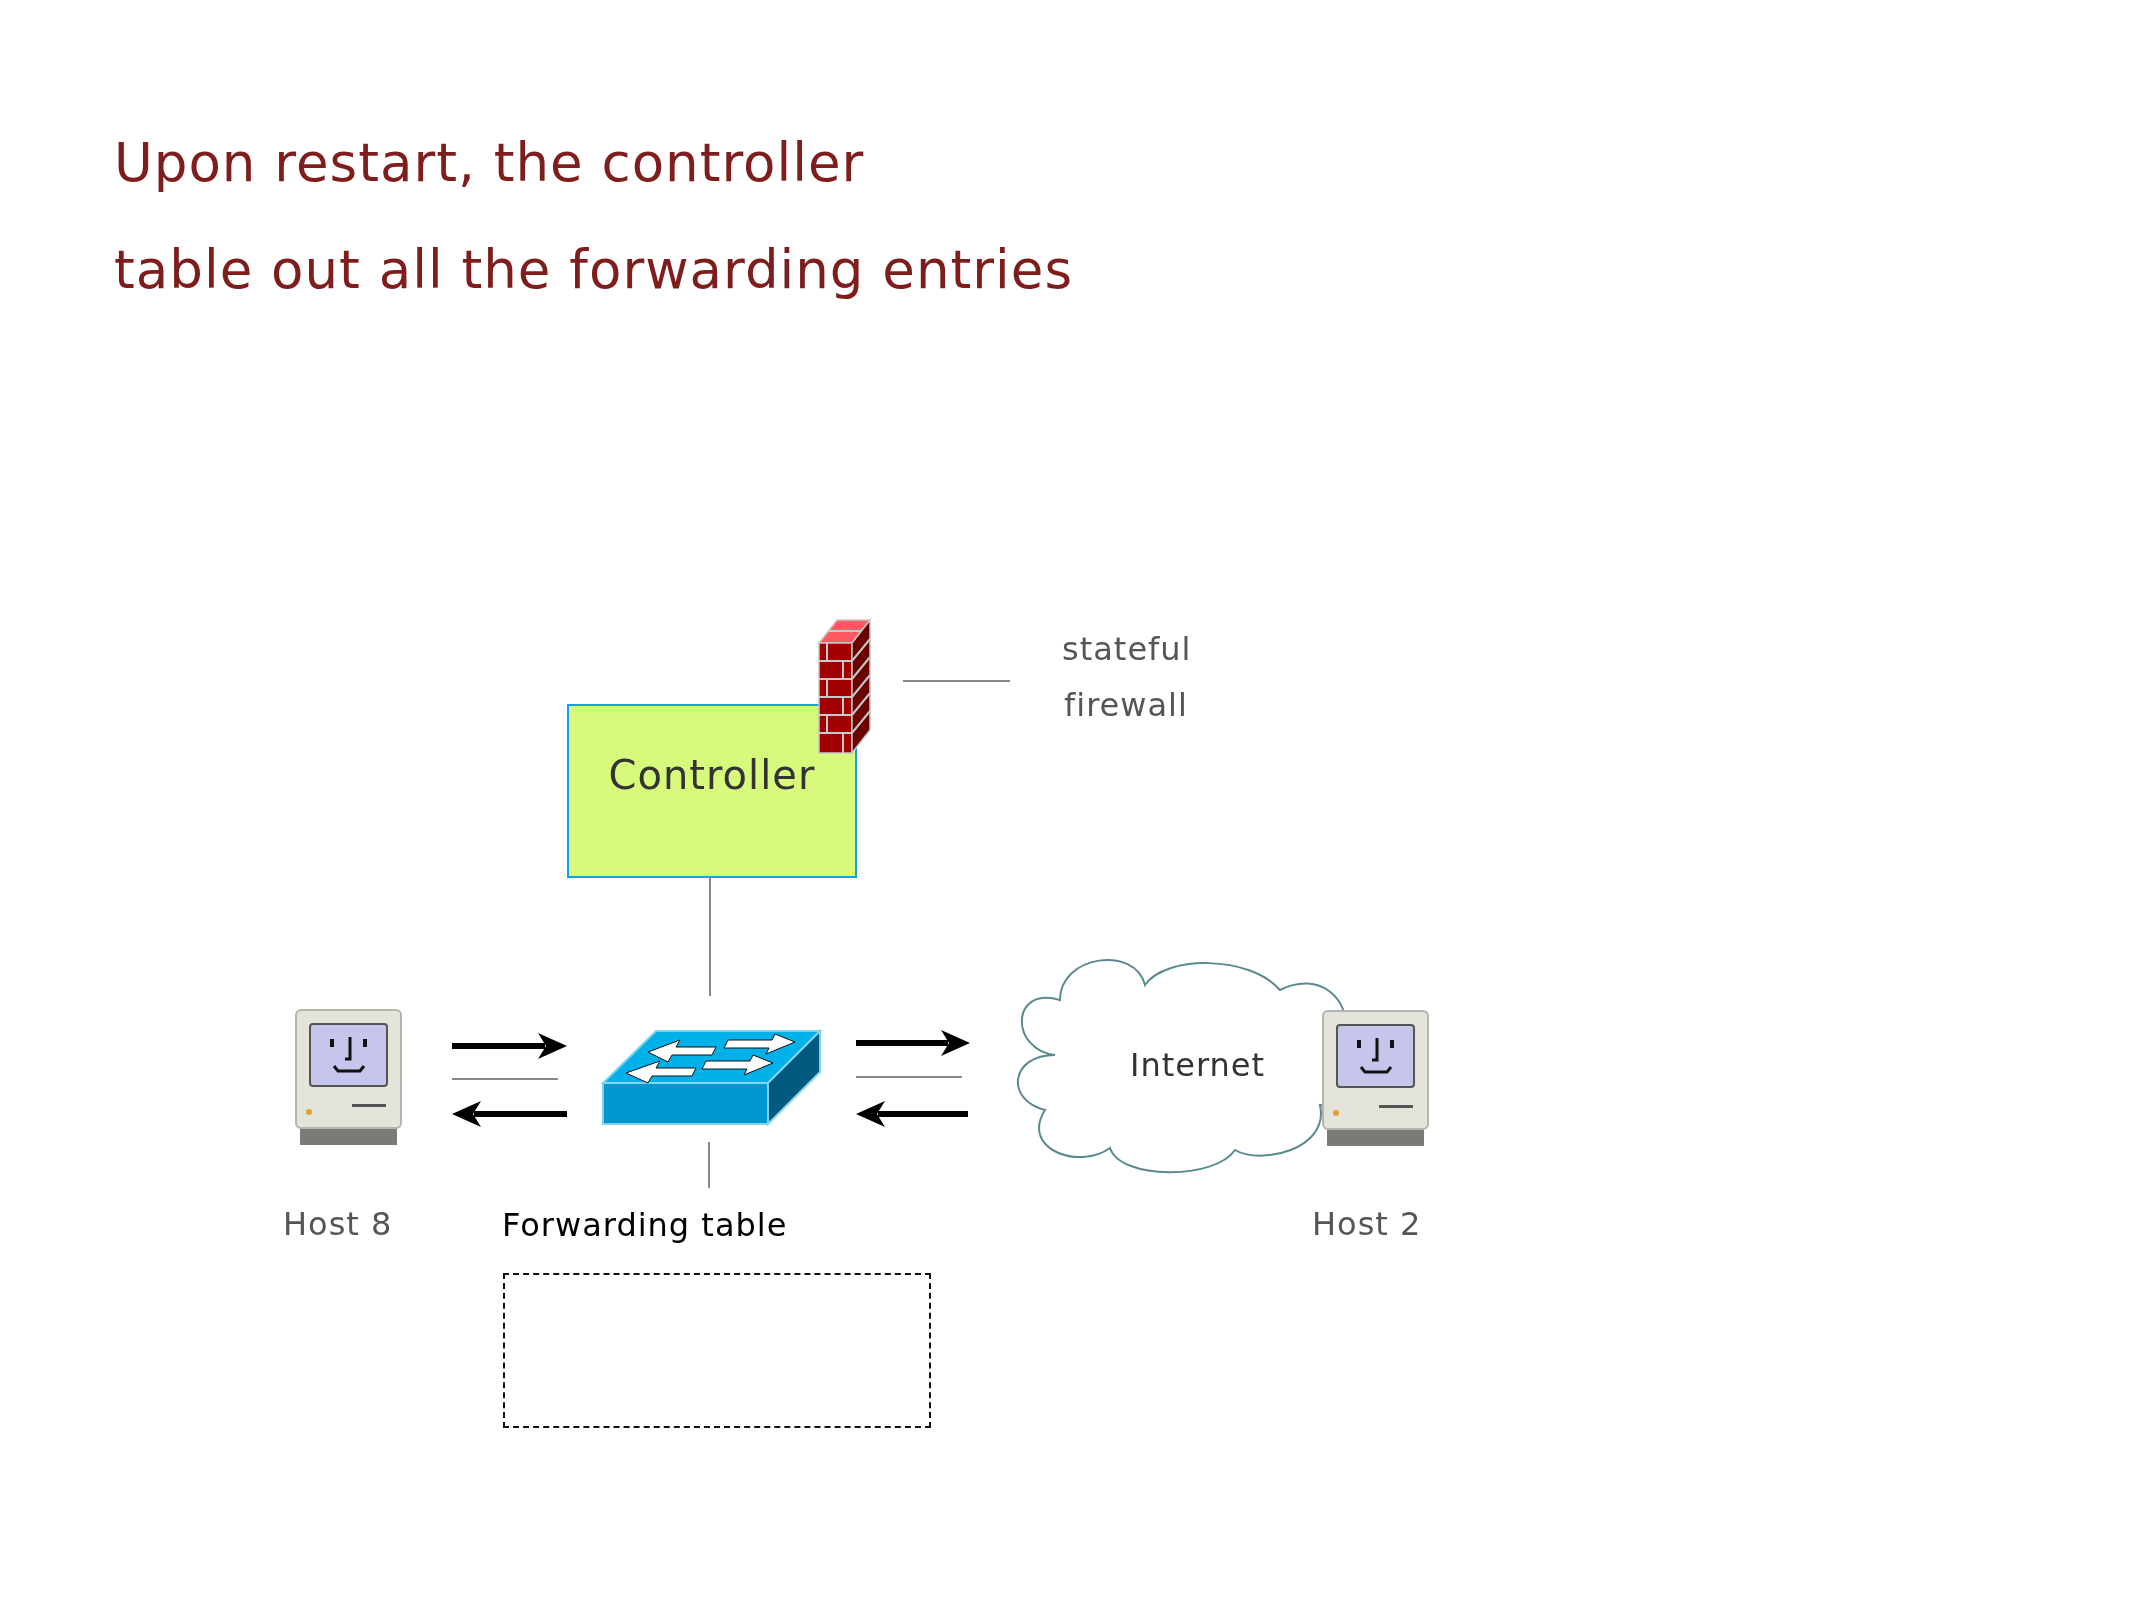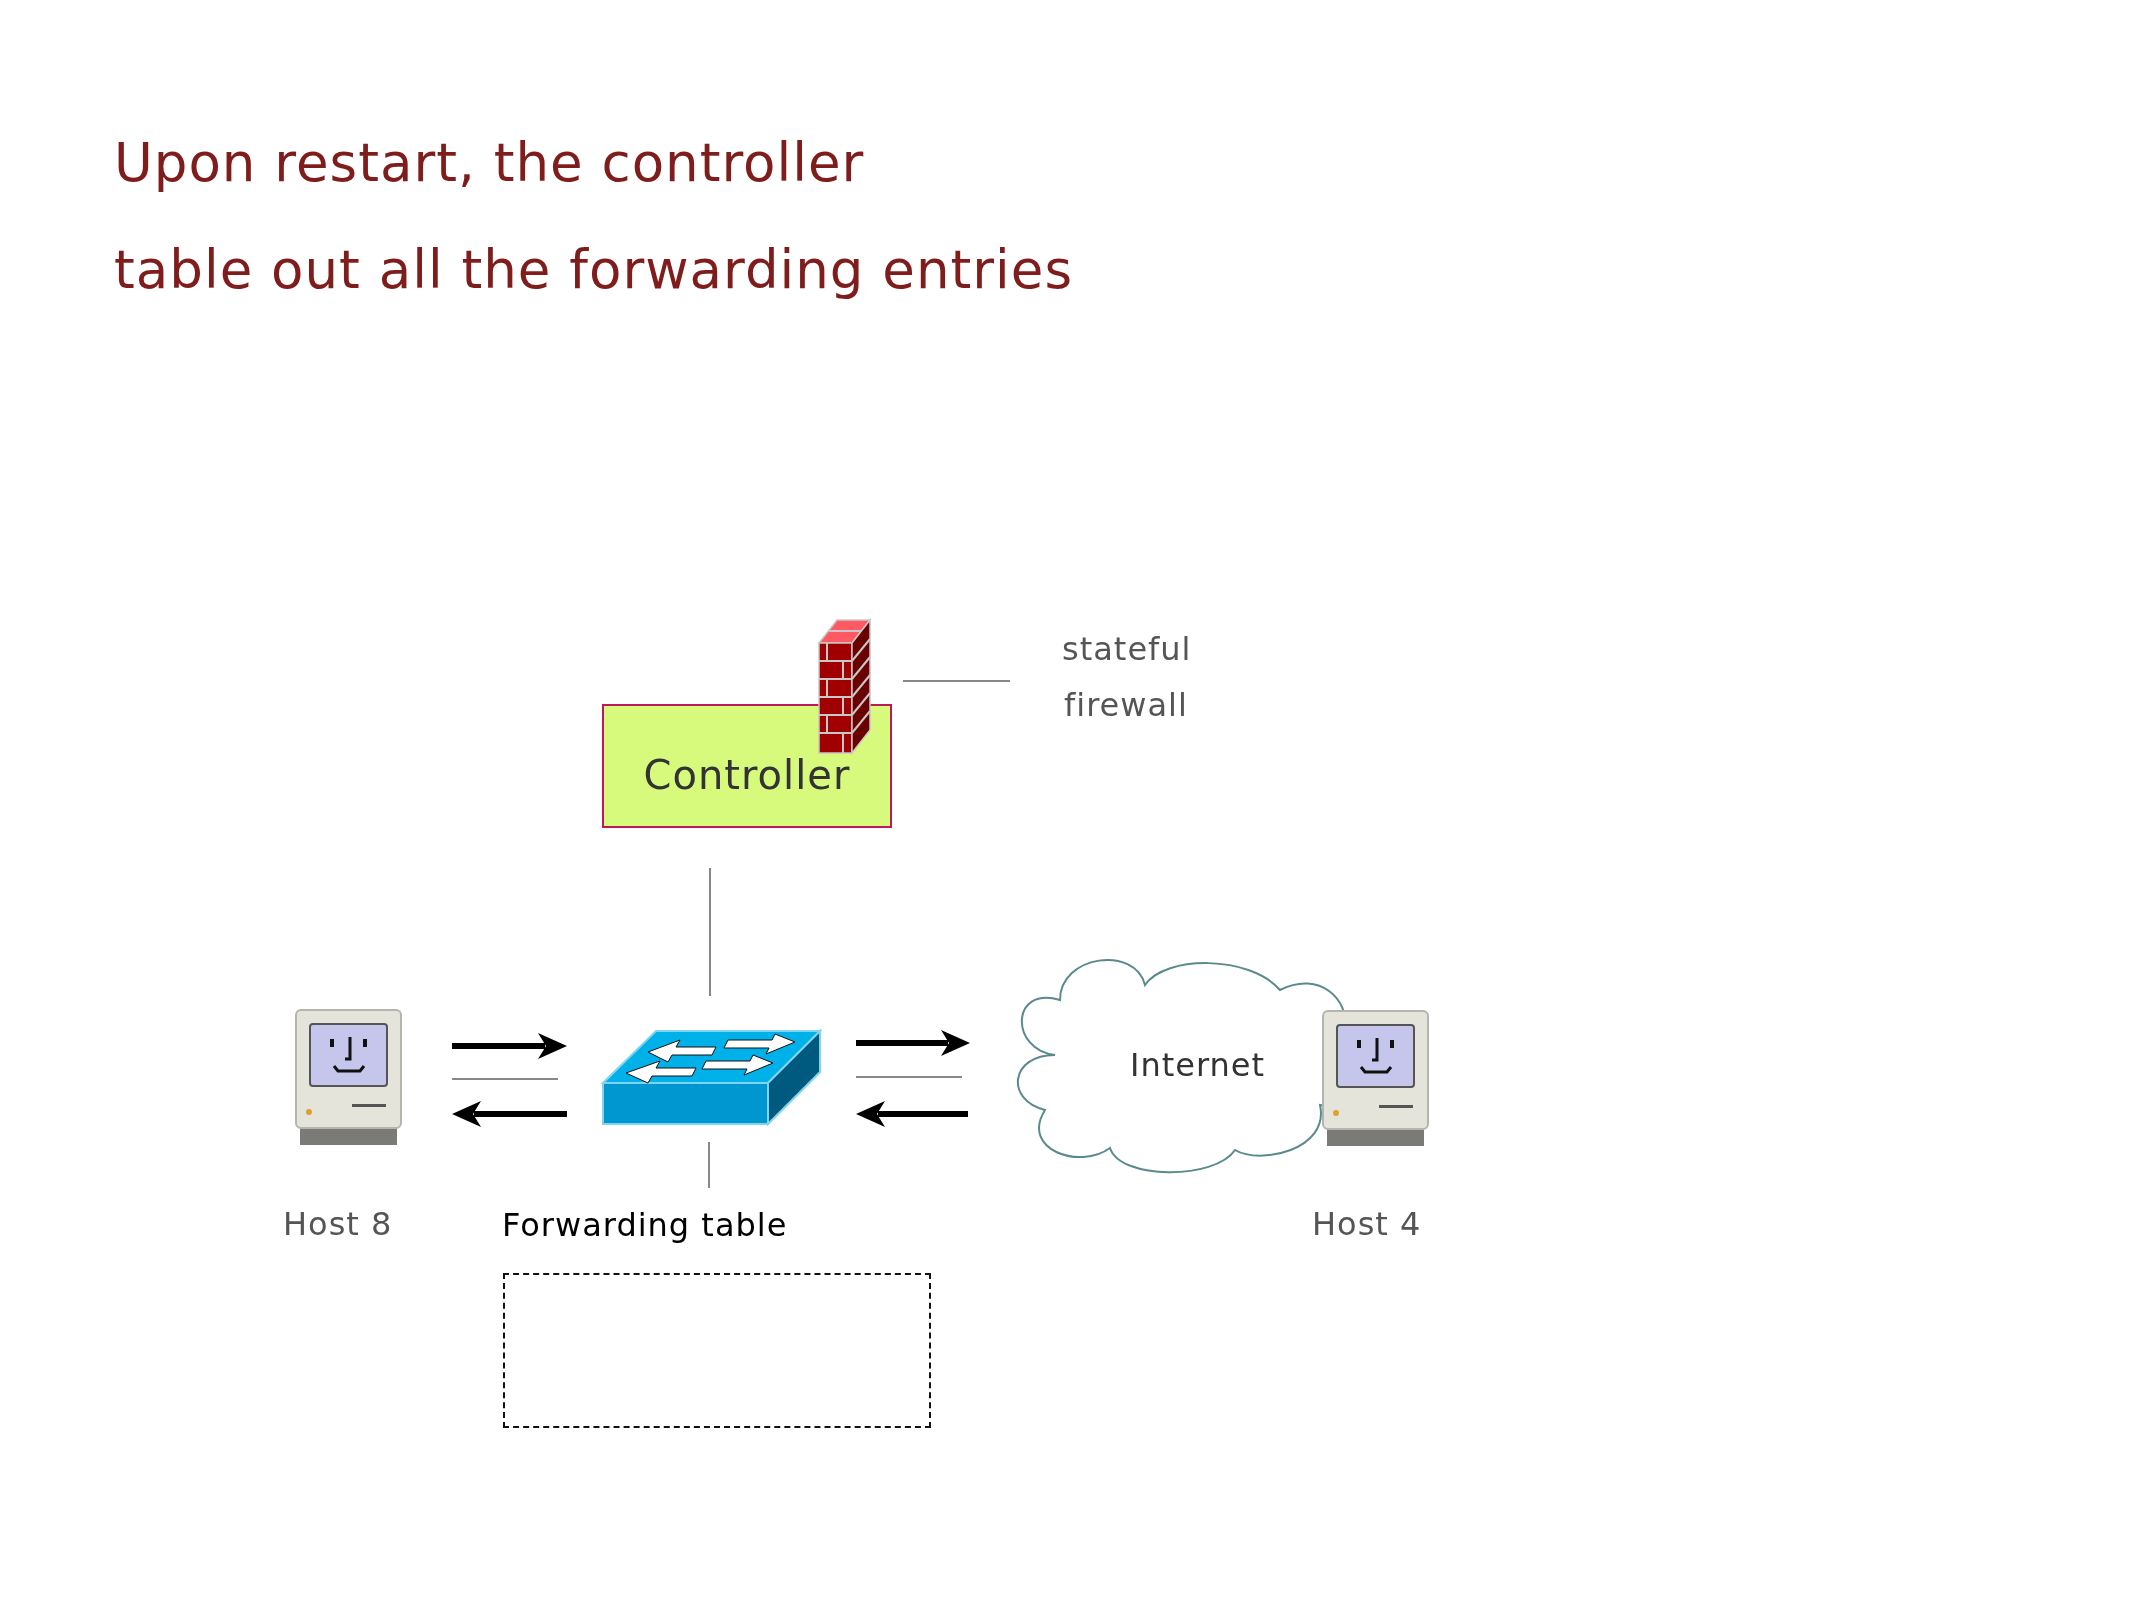--- a/index.html
+++ b/index.html
@@ -2,22 +2,22 @@
 <html><head>
 <meta charset="utf-8">
 <style>
   html, body { margin: 0; padding: 0; background: #ffffff; }
   body { width: 2134px; height: 1600px; position: relative; overflow: hidden;
          font-family: "DejaVu Sans", "Liberation Sans", sans-serif; }
   .abs { position: absolute; }
   .title-line { position: absolute; left: 114px; font-size: 53px; color: #7f1d1d; white-space: nowrap; letter-spacing: 1px; }
   .label { position: absolute; white-space: nowrap; color: #555555; font-size: 32px; letter-spacing: 1px; }
   #diagram { position: absolute; left: 0; top: 0; }
-  .controller { position: absolute; left: 567px; top: 704px; width: 290px; height: 124px;
-                background: #d8fa7c; border: 2px solid #be185d; box-sizing: border-box; margin-left: 35px; }
+  .controller { position: absolute; left: 567px; top: 704px; width: 290px; height: 174px;
+                background: #d8fa7c; border: 2px solid #0ea5e9; box-sizing: border-box; }
   .controller-label { position: absolute; left: 0; right: 0; top: 46px; text-align: center;
                       font-size: 40px; color: #333; letter-spacing: 1px; }
   .fwd-box { position: absolute; left: 503px; top: 1273px; width: 428px; height: 155px;
              border: 2px dashed #111; box-sizing: border-box; }
 </style>
 </head>
 <body>
 
 <div class="title-line" style="top:132px;">Upon restart, the controller</div>
 <div class="title-line" style="top:239px;">table out all the forwarding entries</div>
@@ -115,16 +115,16 @@
       <line x1="37" y1="100" x2="55" y2="78"></line>
     <line x1="37" y1="118" x2="55" y2="96"></line>
     <line x1="14" y1="16" x2="46" y2="16"></line>
   </g>
 </svg>
 
 <div class="label" style="left:1062px; top:630px;">stateful</div>
 <div class="label" style="left:1064px; top:686px;">firewall</div>
 <div class="label" style="left:1130px; top:1046px; color:#333;text-align:center;">Internet</div>
 <div class="label" style="left:283px; top:1205px;">Host 8</div>
-<div class="label" style="left:1312px; top:1205px;">Host 4</div>
+<div class="label" style="left:1312px; top:1205px;">Host 2</div>
 <div class="label" style="left:502px; top:1206px; color:#000;text-align:center;">Forwarding table</div>
 
 <div class="fwd-box"></div>
 
 </body></html>

